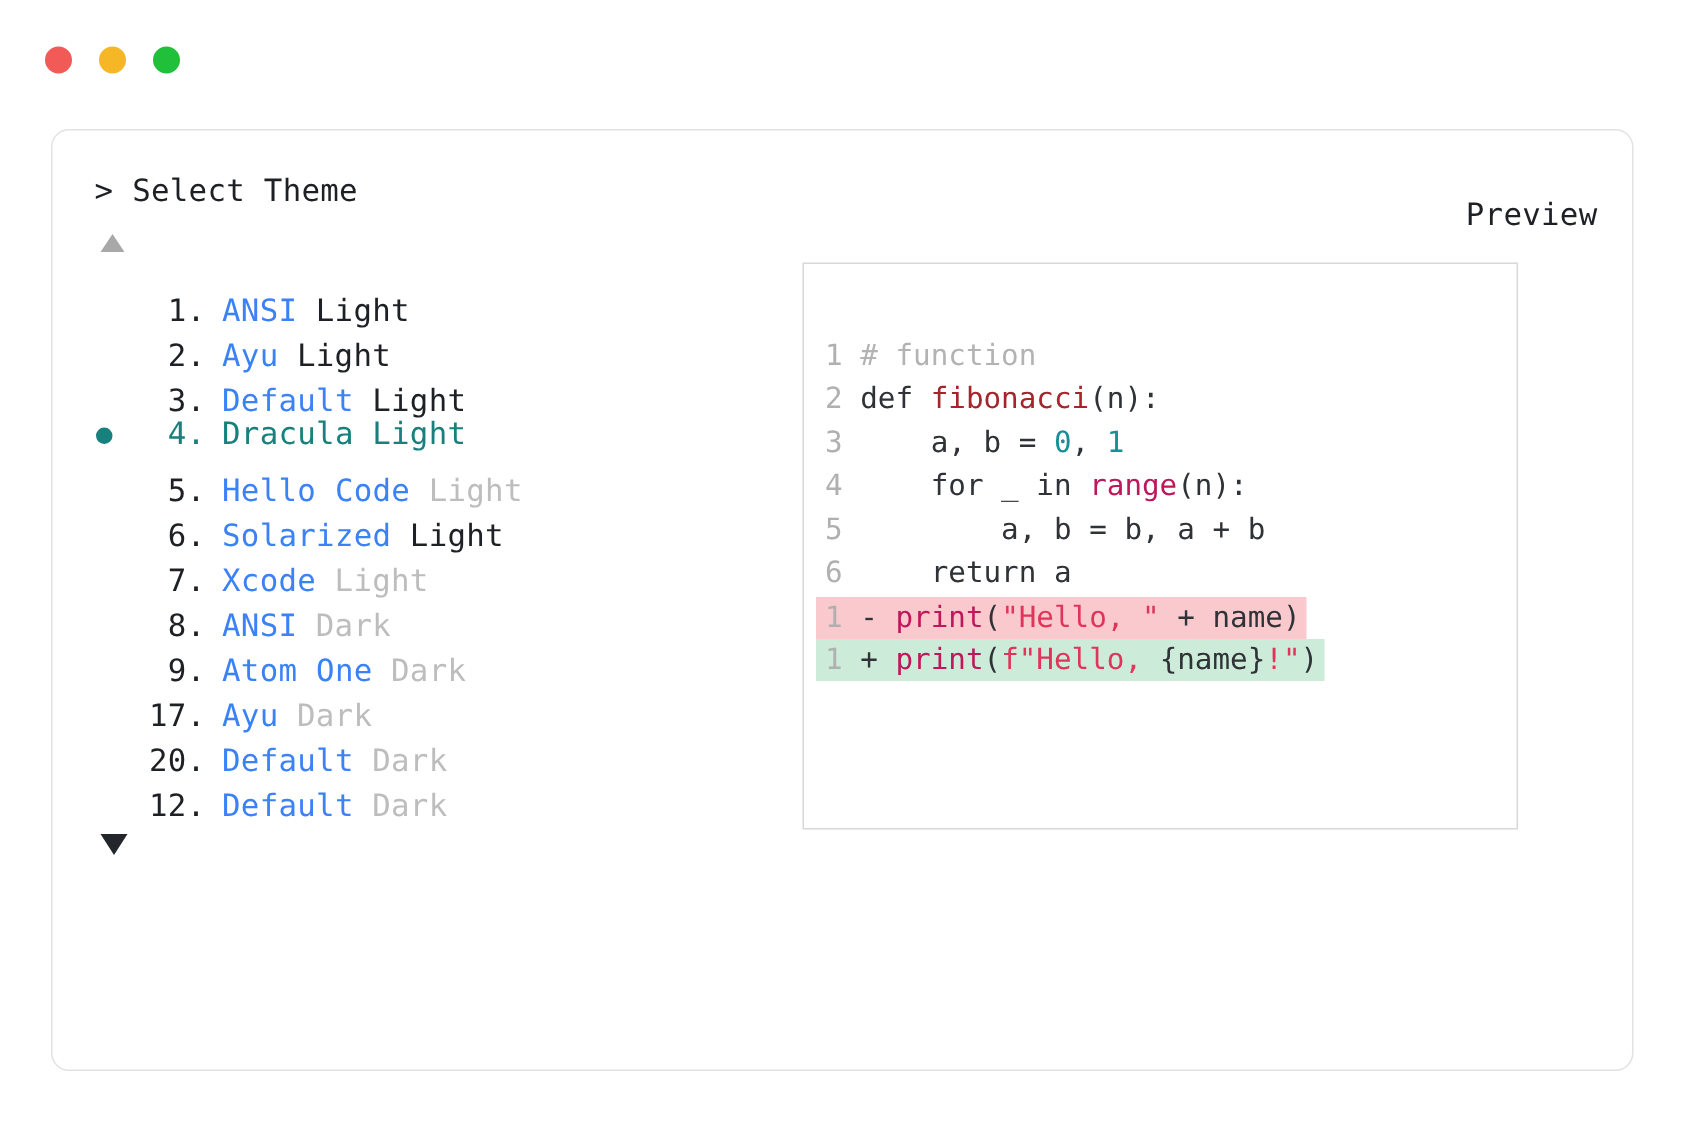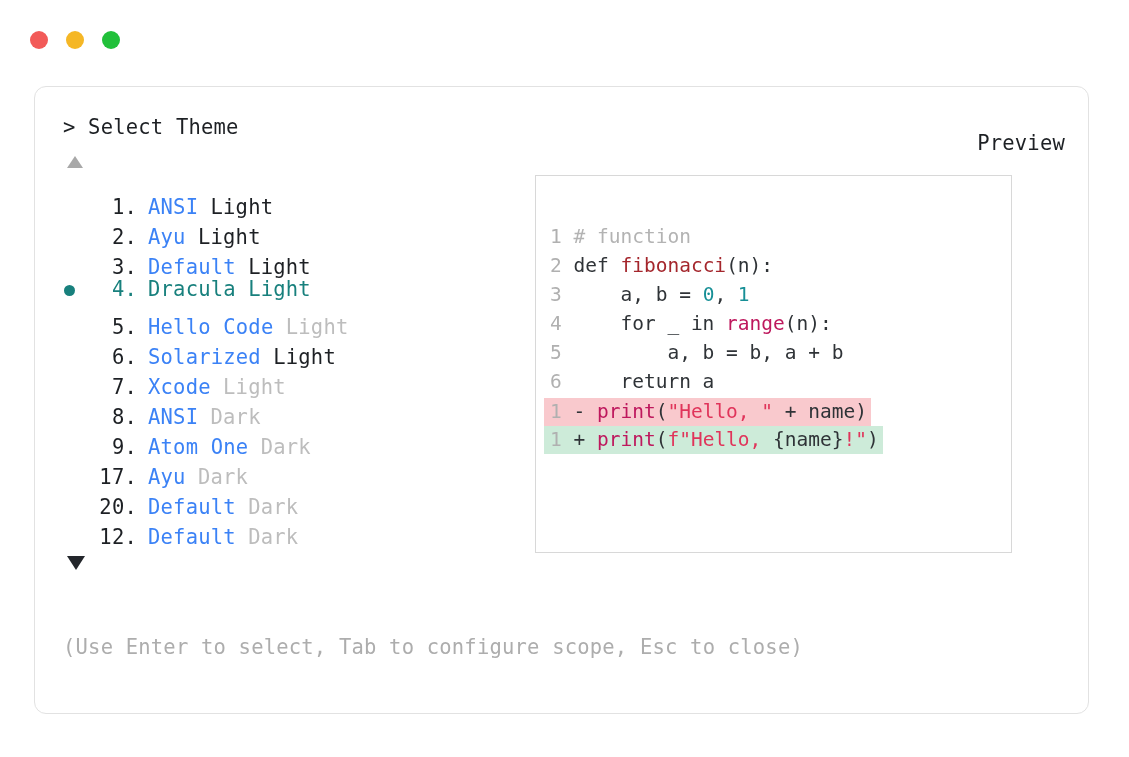--- a/index.html
+++ b/index.html
@@ -228,21 +228,20 @@
           <li class="theme-row"><span class="bullet-cell"></span><span class="idx">8.</span><span class="name">ANSI</span><span> </span><span class="variant-dim">Dark</span></li>
           <li class="theme-row"><span class="bullet-cell"></span><span class="idx">9.</span><span class="name">Atom One</span><span> </span><span class="variant-dim">Dark</span></li>
           <li class="theme-row"><span class="bullet-cell"></span><span class="idx">17.</span><span class="name">Ayu</span><span> </span><span class="variant-dim">Dark</span></li>
           <li class="theme-row"><span class="bullet-cell"></span><span class="idx">20.</span><span class="name">Default</span><span> </span><span class="variant-dim">Dark</span></li>
           <li class="theme-row"><span class="bullet-cell"></span><span class="idx">12.</span><span class="name">Default</span><span> </span><span class="variant-dim">Dark</span></li>
         </ul>
 
       <div class="scroll-arrow arrow-down"></div>
     </div>
 
-    <div class="hint">(Use Enter to select, Tab to configure scope, Esc to close)</div>
 
     <div class="right-col">
       <div class="preview-head">Preview</div>
 
       <div class="preview-box">
         <div class="code" id="code-block"><span class="cline"><span class="ln">1 </span><span class="c-comment"># function</span></span><span class="cline"><span class="ln">2 </span><span class="c-kw">def </span><span class="c-fn">fibonacci</span><span class="c-plain">(n):</span></span><span class="cline"><span class="ln">3 </span><span class="c-plain">    a, b = </span><span class="c-num">0</span><span class="c-plain">, </span><span class="c-num">1</span></span><span class="cline"><span class="ln">4 </span><span class="c-plain">    for _ in </span><span class="c-builtin">range</span><span class="c-plain">(n):</span></span><span class="cline"><span class="ln">5 </span><span class="c-plain">        a, b = b, a + b</span></span><span class="cline"><span class="ln">6 </span><span class="c-plain">    return a</span></span></div>
         <div class="diff-block" id="diff-block"><span class="dline dline-del"><span class="ln">1 </span><span class="d-sign">- </span><span class="c-builtin">print</span><span class="c-plain">(</span><span class="c-str">"Hello, "</span><span class="c-plain"> + name)</span></span><span class="dline dline-add"><span class="ln">1 </span><span class="d-sign">+ </span><span class="c-builtin">print</span><span class="c-plain">(</span><span class="c-str">f"Hello, </span><span class="c-plain">{name}</span><span class="c-str">!"</span><span class="c-plain">)</span></span></div>
       </div>
     </div>
 

